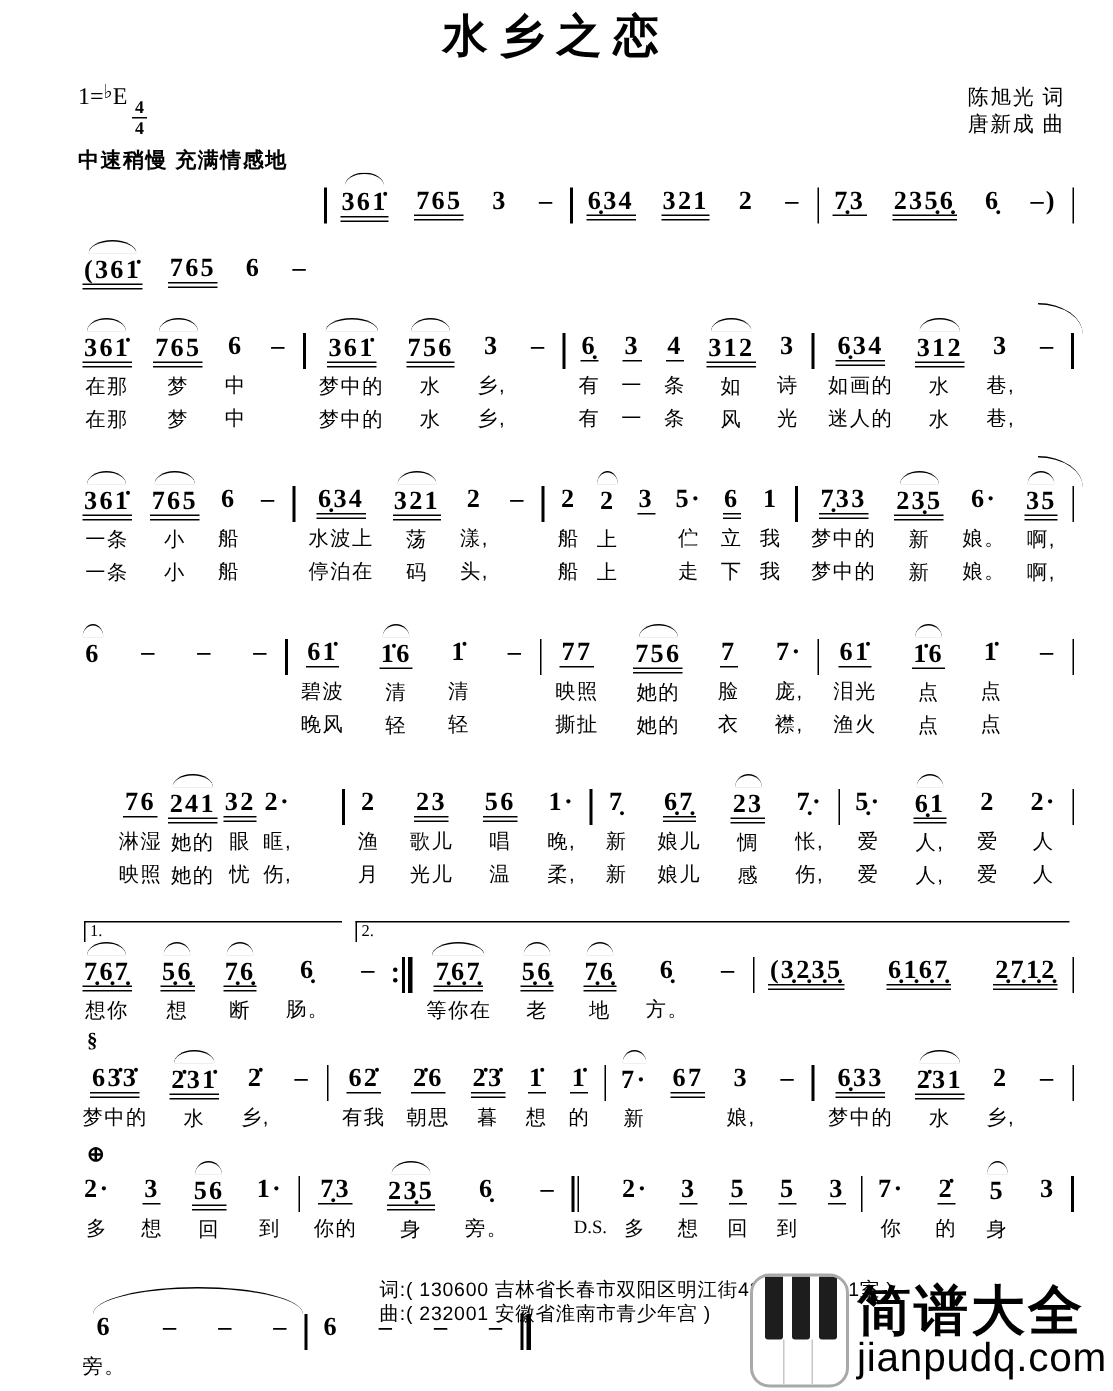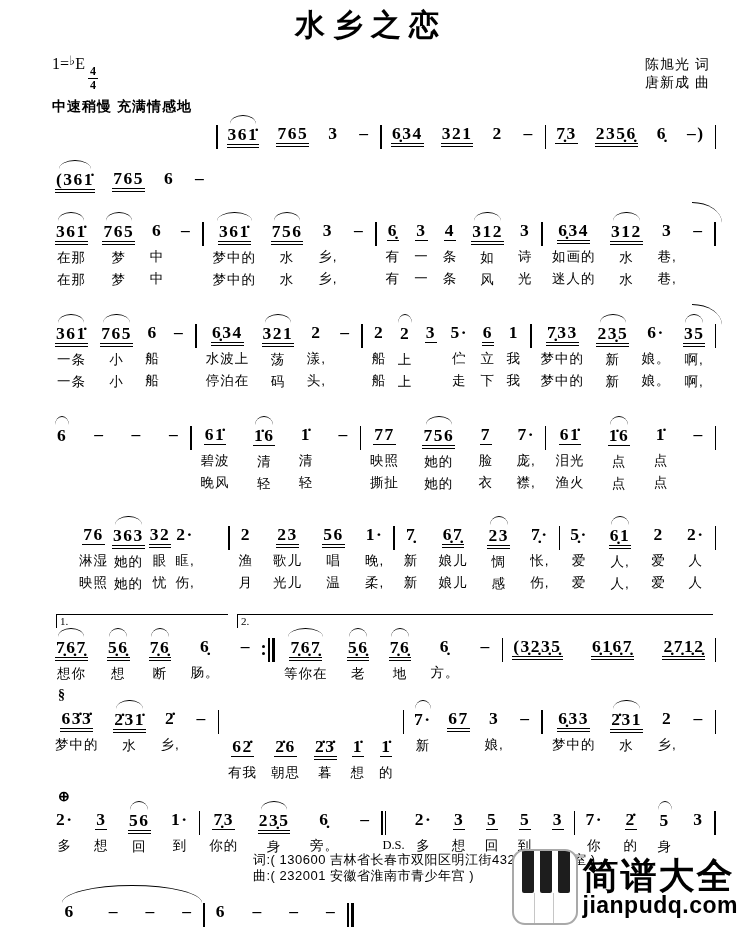--- a/index.html
+++ b/index.html
@@ -50,21 +50,21 @@
   .fl1{bottom:58px}.fl2{bottom:42px}
   .logo{position:absolute;right:4px;bottom:2px;display:flex;align-items:center;gap:5px;background:transparent}
   .plogo-icon{position:relative;width:62px;height:72px;border:2px solid #a9a9a9;border-radius:13px;
               background:#fff;overflow:hidden;flex:0 0 auto}
   .pk{position:absolute;top:0;width:12px;height:42px;background:#1d1d1d;border-radius:0 0 2px 2px}
   .pk1{left:8px}.pk2{left:26px}.pk3{left:44px}
   .wl{position:absolute;top:42px;bottom:0;width:1px;background:#c6c6c6}
   .wl1{left:20px}.wl2{left:39px}
   .logo-text{display:flex;flex-direction:column;align-items:flex-start}
   .logo-text .cn{font-size:36px;font-weight:700;line-height:1.05;letter-spacing:2px;white-space:nowrap}
-  .logo-text .en{font-size:23px;font-weight:700;line-height:1.0;letter-spacing:.5px}
+  .logo-text .en{font-size:27px;font-weight:400;line-height:1.0;letter-spacing:.5px}
 </style>
 </head>
 <body>
 
 <div class="title">水乡之恋</div>
 
 <div class="meta">
   <div class="keyt">
     <div class="keyline"><span>1=</span><span class="flat">♭</span><span>E</span><span class="frac">
           <b>4</b>
@@ -551,21 +551,21 @@
       <div class="staff">
         <div class="measure" style="flex-grow: 4; justify-content: center;">
           <div class="cell">
             <div class="arc"></div>
             <div class="nrow"><span class="n u1">76</span></div>
             <div class="lyr">淋湿</div>
             <div class="lyr">映照</div>
           </div>
           <div class="cell">
             <div class="arc on"></div>
-            <div class="nrow"><span class="n u2">363</span></div>
+            <div class="nrow"><span class="n u2">241</span></div>
             <div class="lyr">她的</div>
             <div class="lyr">她的</div>
           </div>
           <div class="cell">
             <div class="arc"></div>
             <div class="nrow"><span class="n u2">32</span></div>
             <div class="lyr">眼</div>
             <div class="lyr">忧</div>
           </div>
           <div class="cell">
@@ -781,21 +781,21 @@
           </div>
           <div class="cell">
             <div class="arc"></div>
             <div class="nrow"><span class="n u0">–</span></div>
             <div class="lyr">&nbsp;</div>
           </div>
         </div>
         <div class="vbar">
           <i></i>
         </div>
-        <div class="measure" style="flex-grow: 5; margin-top: 28px;">
+        <div class="measure" style="flex-grow: 5;">
           <div class="cell">
             <div class="arc"></div>
             <div class="nrow"><span class="n u1">62̇</span></div>
             <div class="lyr">有我</div>
           </div>
           <div class="cell">
             <div class="arc"></div>
             <div class="nrow"><span class="n u1">2̇6</span></div>
             <div class="lyr">朝思</div>
           </div>

